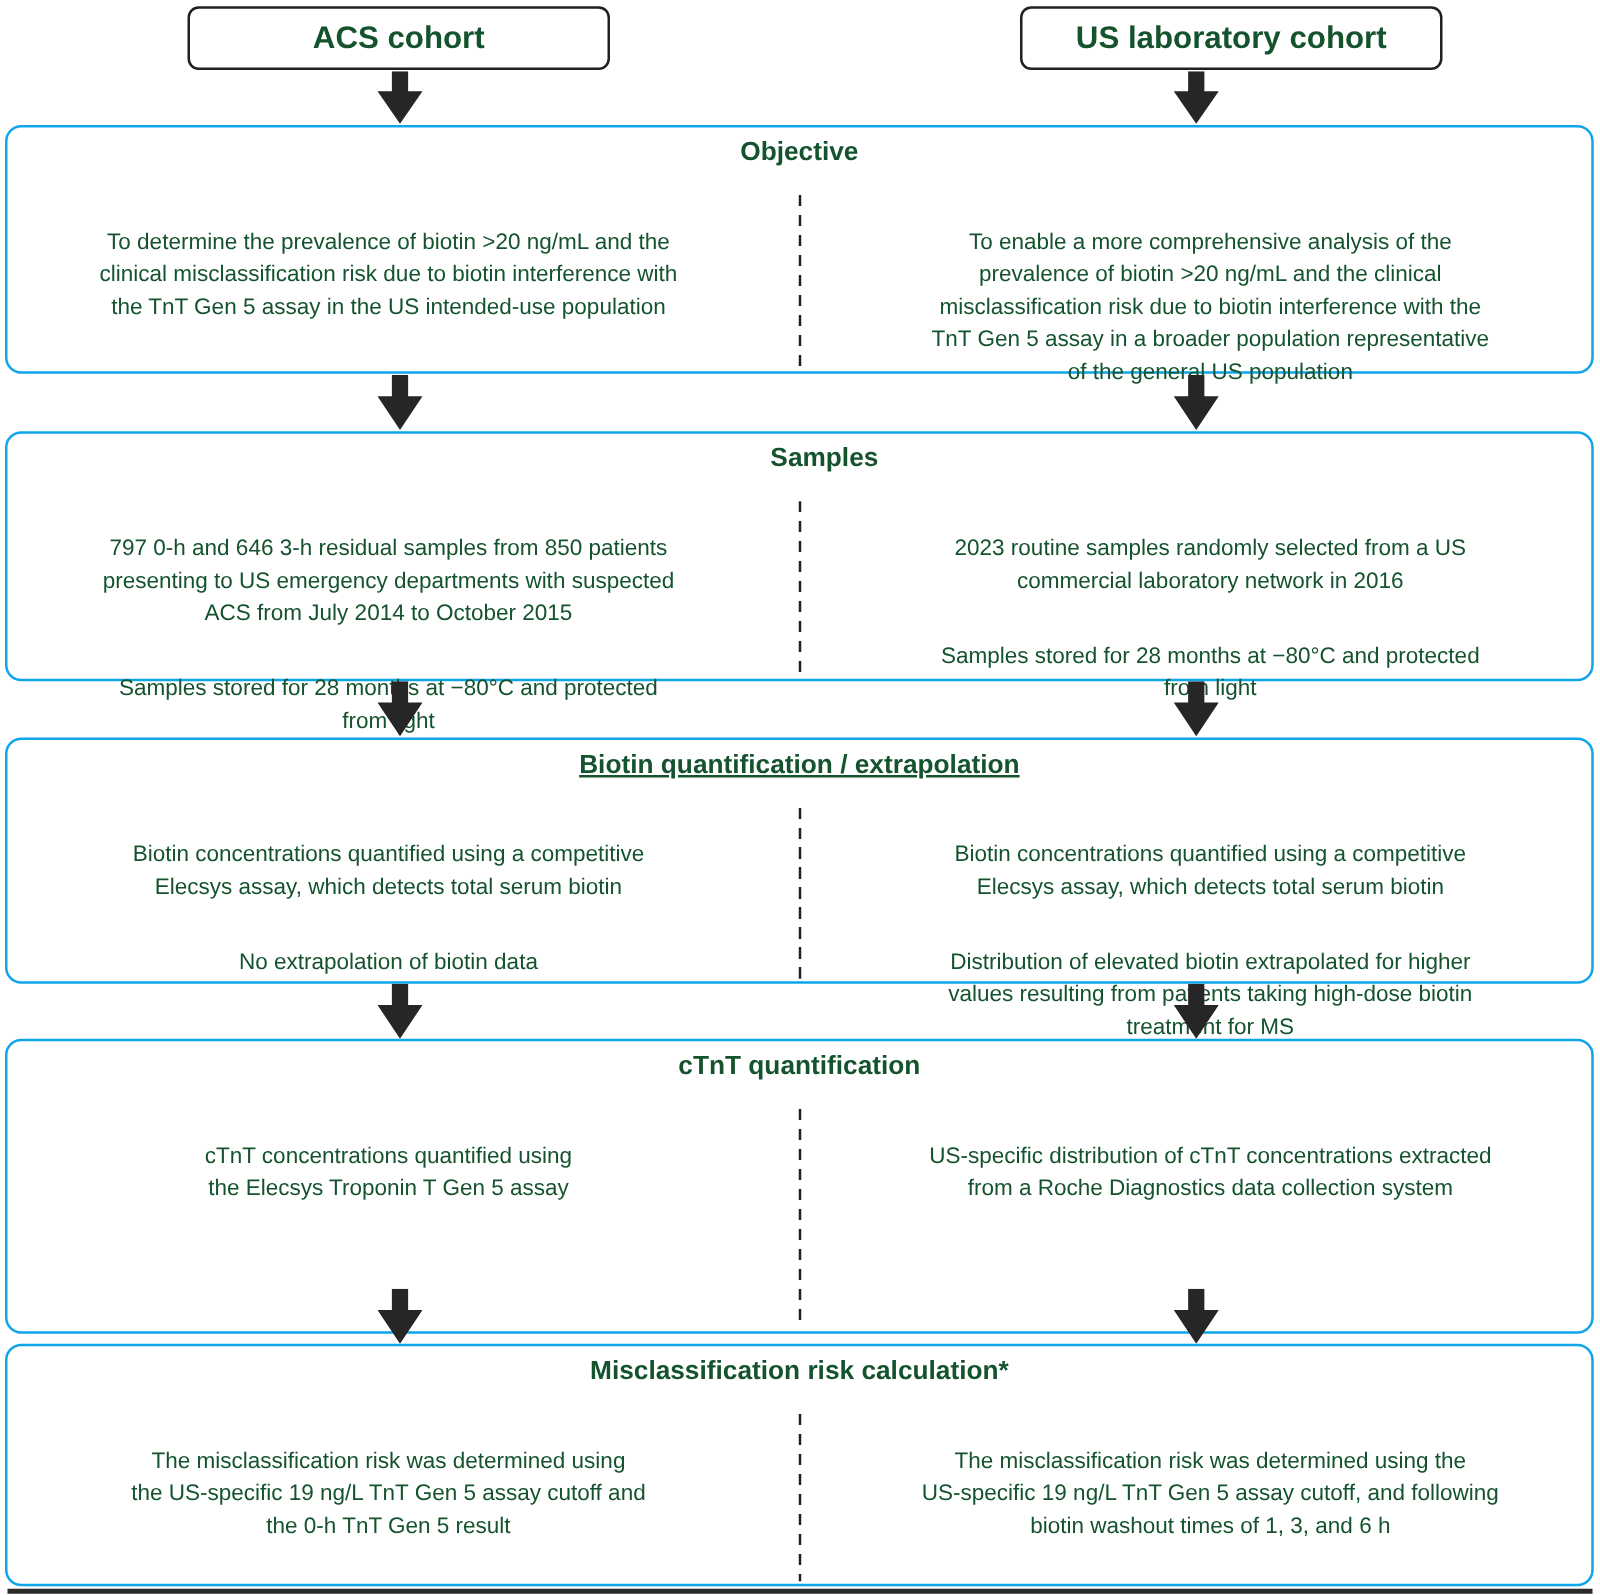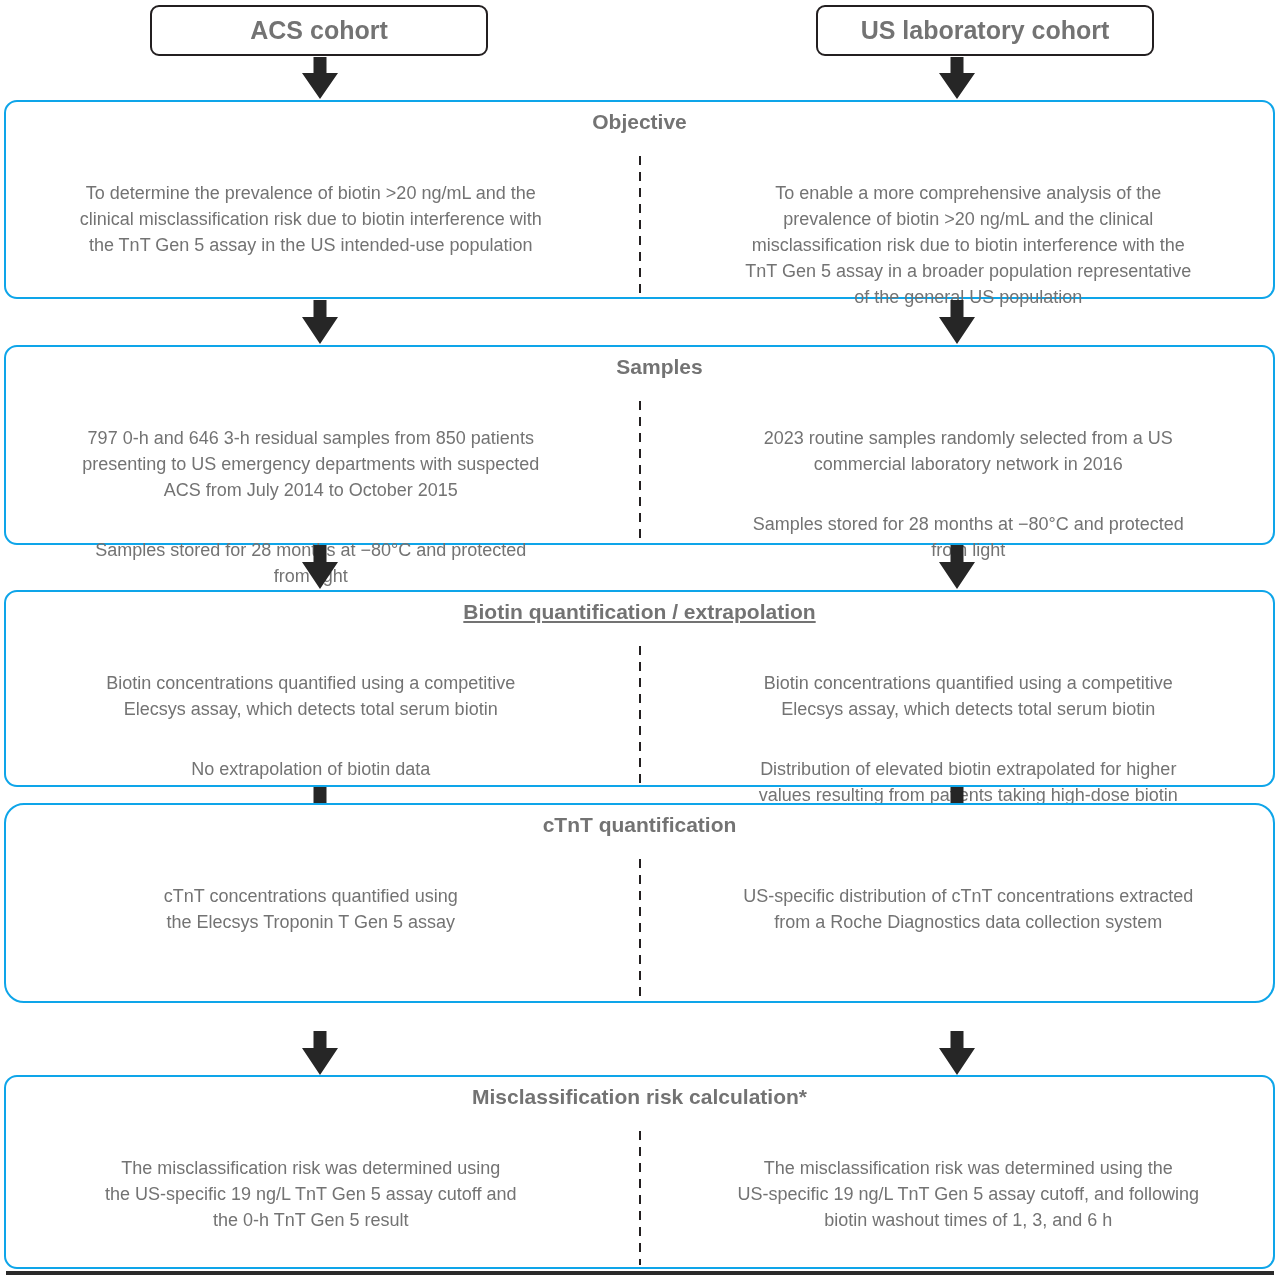--- a/index.html
+++ b/index.html
@@ -1,21 +1,21 @@
 <!DOCTYPE html>
 <html><head>
 <meta charset="utf-8">
 <style>
   html,body{margin:0;padding:0;background:#ffffff;}
   #canvas{
     position:relative;
     width:1280px;height:1276px;
     background:#ffffff;
     font-family:"Liberation Sans", sans-serif;
-    color:#737373;
+    color:#14532d;
     overflow:hidden;
   }
   
   .cohort-box{
     position:absolute;
     width:338px;height:51px;
     border:2.5px solid #231f20;
     border-radius:9px;
     background:#ffffff;
     display:flex;align-items:center;justify-content:center;
@@ -181,21 +181,21 @@
     <svg width="36" height="44" viewBox="0 0 36 44">
         <path d="M11.5 0 H24.5 V17 H36 L18 44 L0 17 H11.5 Z"></path>
       </svg>
   </div>
   <div class="arrow" style="left:939px;top:787px;">
     <svg width="36" height="44" viewBox="0 0 36 44">
         <path d="M11.5 0 H24.5 V17 H36 L18 44 L0 17 H11.5 Z"></path>
       </svg>
   </div>
 
-  <section class="stage" style="top:803px;height:200px;border-radius:20px;">
+  <section class="stage" style="top:831px;height:236px;">
     <h2>cTnT quantification</h2>
     <div class="divider"></div>
     <div class="cols">
       <div class="col">
         <p>cTnT concentrations quantified using
 the Elecsys Troponin T Gen 5 assay</p>
       </div>
       <div class="col">
         <p>US-specific distribution of cTnT concentrations extracted
 from a Roche Diagnostics data collection system</p>

